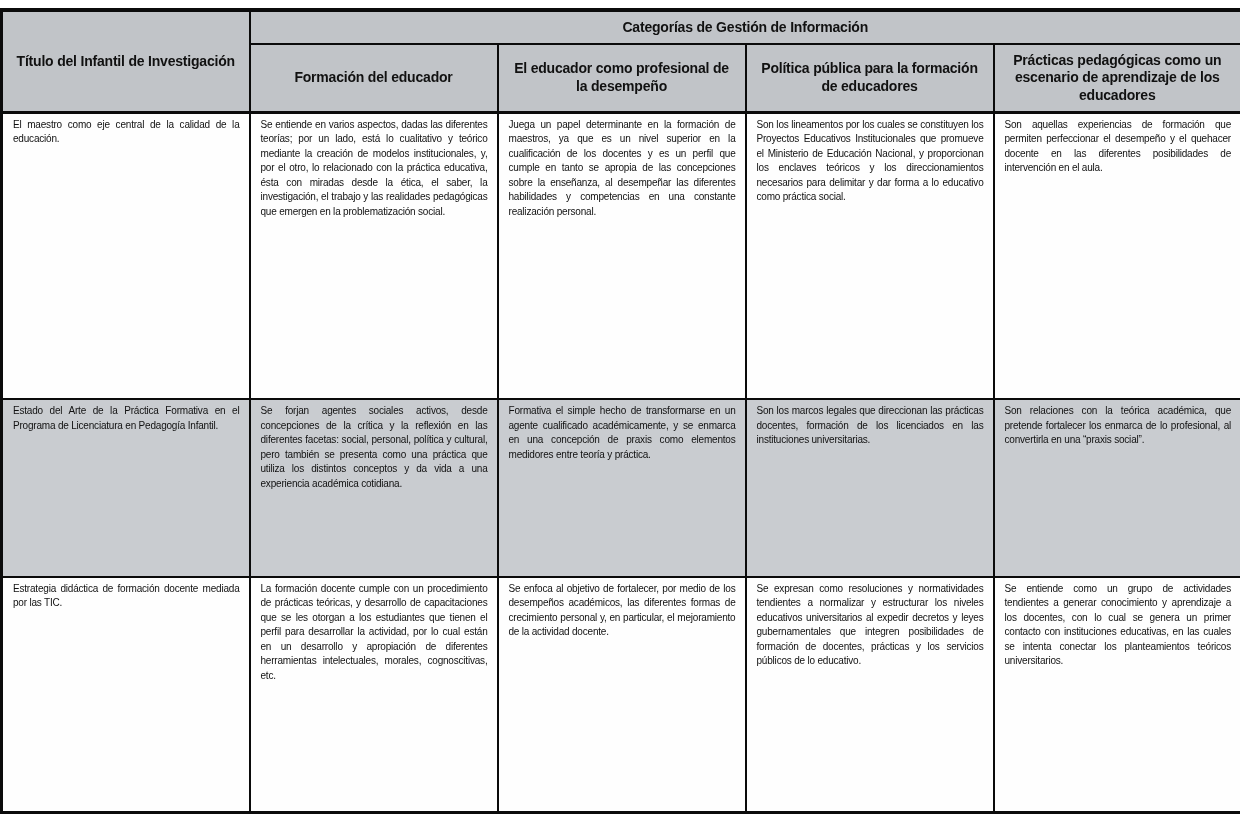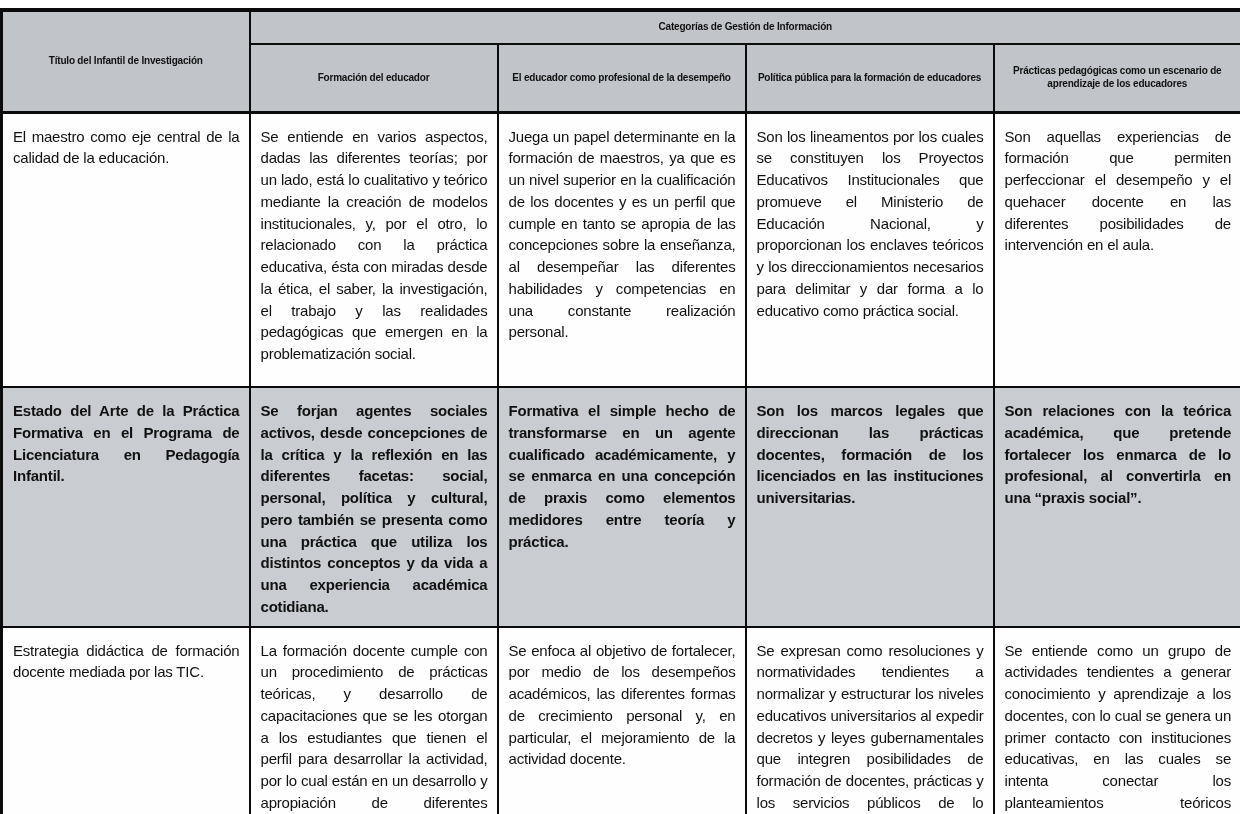--- a/index.html
+++ b/index.html
@@ -28,39 +28,39 @@
     border:2px solid var(--border-color);
     vertical-align:top;
     letter-spacing:-0.2px;
   }
   
   .info-table th{
     background:var(--header-bg);
     font-weight:bold;
     text-align:center;
     vertical-align:middle;
-    font-size:10px;
+    font-size:14px;
     line-height:1.25;
     padding:4px 10px;
   }
   tr.group-row{height:34px;}
   tr.cols-row{height:68px;}
   tr.cols-row th{border-bottom:3px solid var(--border-color);}
   th.corner{border-bottom:3px solid var(--border-color);}
   
   .info-table td{
-    font-size:15px;
+    font-size:10px;
     line-height:1.45;
-    padding:12px 9px 8px 10px;
+    padding:4px 9px 8px 10px;
     text-align:justify;
     background:var(--row-bg);
   }
   tr.row-alt td{background:var(--row-alt-bg);}
   tr.body-row-1{height:275px;}
-  tr.body-row-2{height:170px;font-weight:bold;}
+  tr.body-row-2{height:170px;}
   tr.body-row-3{height:226px;}
   td.title{text-align:justify;}
 </style>
 </head>
 <body>
 
 <div class="page">
   <table class="info-table">
     <colgroup>
       <col>

